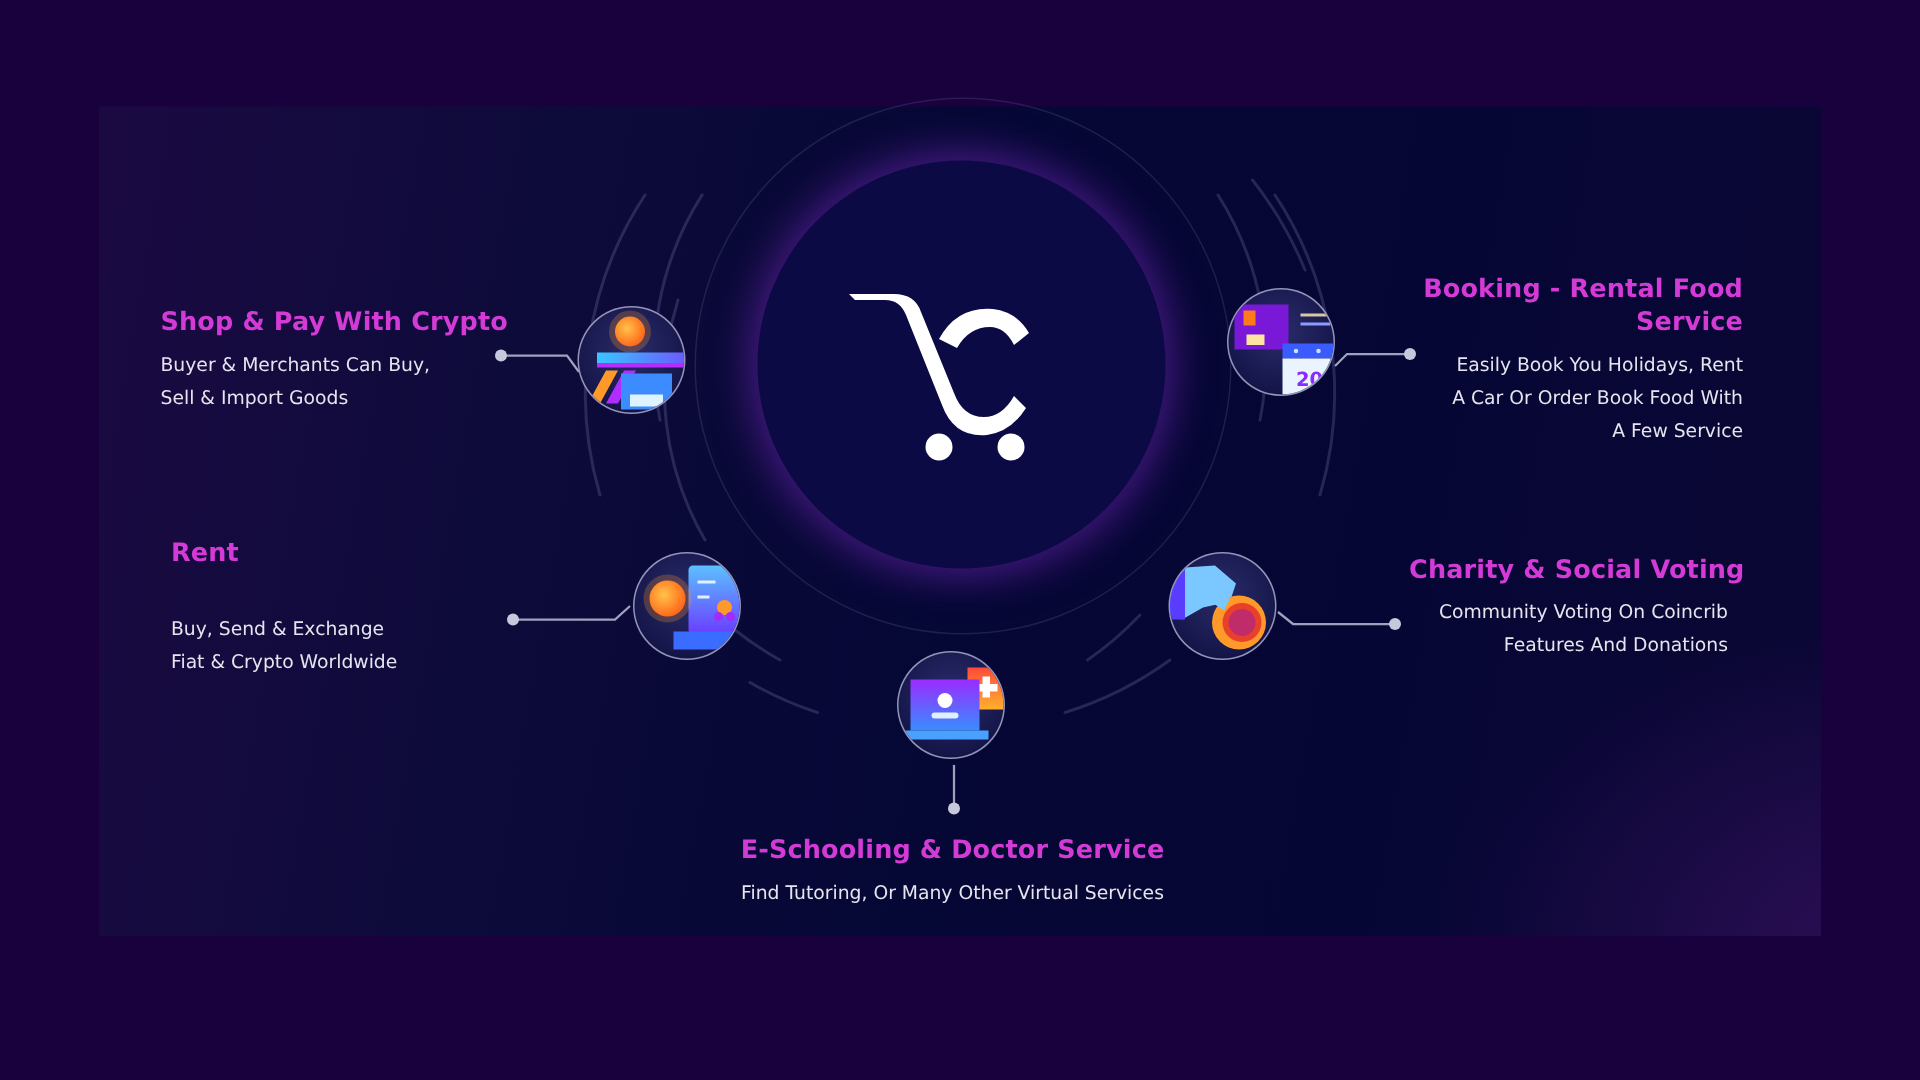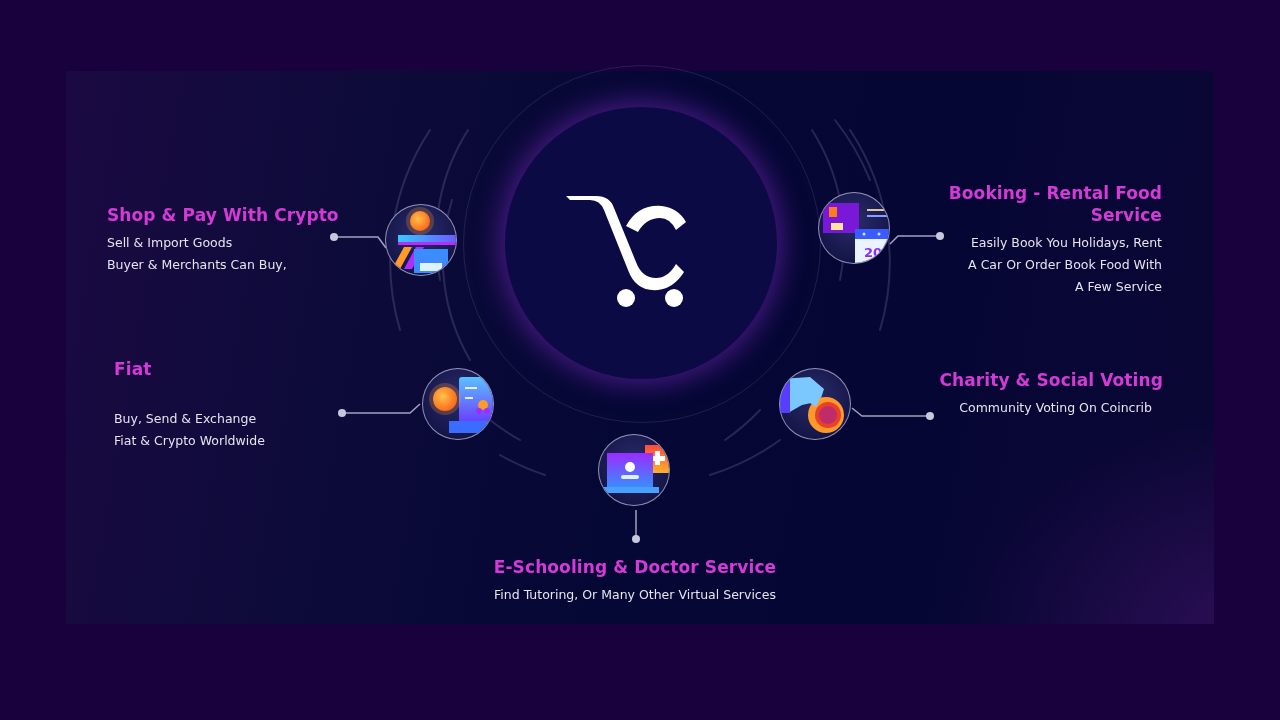--- a/index.html
+++ b/index.html
@@ -187,43 +187,44 @@
     <rect x="51" y="21" width="15" height="5" fill="#ffffff"></rect>
     <rect x="8" y="18" width="46" height="34" fill="url(#scr)"></rect>
     <circle cx="31" cy="32" r="5" fill="#ffffff"></circle>
     <rect x="22" y="40" width="18" height="4" rx="2" fill="#e0f0ff"></rect>
     <rect x="2" y="52" width="58" height="6" fill="#4aa0ff"></rect>
   </svg>
 </div>
 
 <div class="title" style="left:107px;top:204px;">Shop &amp; Pay With Crypto</div>
 <div class="desc" style="left:107px;top:232px;">
+  <div>Buyer &amp; Merchants Can Buy,</div>
   <div>Sell &amp; Import Goods</div>
-  <div>Buyer &amp; Merchants Can Buy,</div>
 </div>
 
 <div class="title right" style="right:118px;top:182px;">
   <div>Booking - Rental Food</div>
   <div>Service</div>
 </div>
 <div class="desc right" style="right:118px;top:232px;">
   <div>Easily Book You Holidays, Rent</div>
   <div>A Car Or Order Book Food With</div>
   <div>A Few Service</div>
 </div>
 
 <div class="title" style="left:114px;top:358px;">
-  <div>Fiat</div>
+  <div>Rent</div>
 </div>
 <div class="desc" style="left:114px;top:408px;">
   <div>Buy, Send &amp; Exchange</div>
   <div>Fiat &amp; Crypto Worldwide</div>
 </div>
 
 <div class="title right" style="right:117px;top:369px;">Charity &amp; Social Voting</div>
 <div class="desc right" style="right:128px;top:397px;">
   <div>Community Voting On Coincrib</div>
+  <div>Features And Donations</div>
 </div>
 
 <div class="title center" style="left:435px;width:400px;top:556px;">E-Schooling &amp; Doctor Service</div>
 <div class="desc center" style="left:435px;width:400px;top:584px;">
   <div>Find Tutoring, Or Many Other Virtual Services</div>
 </div>
 
 </body></html>

